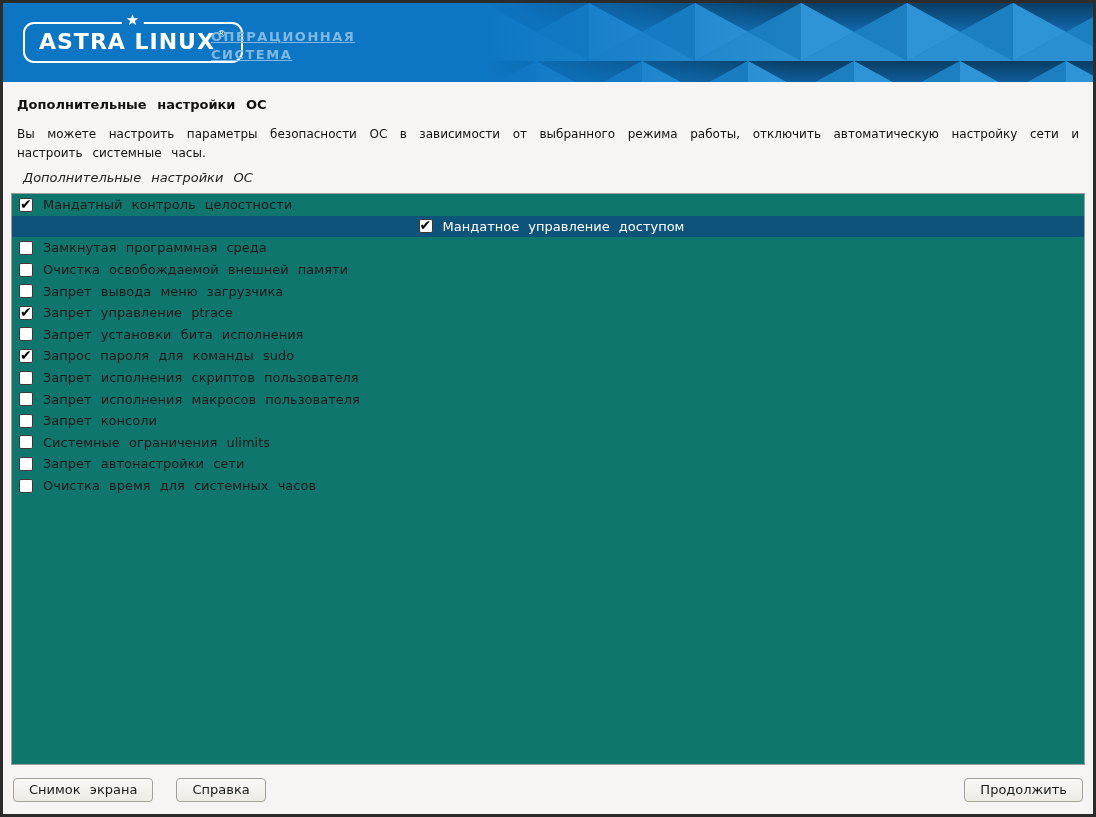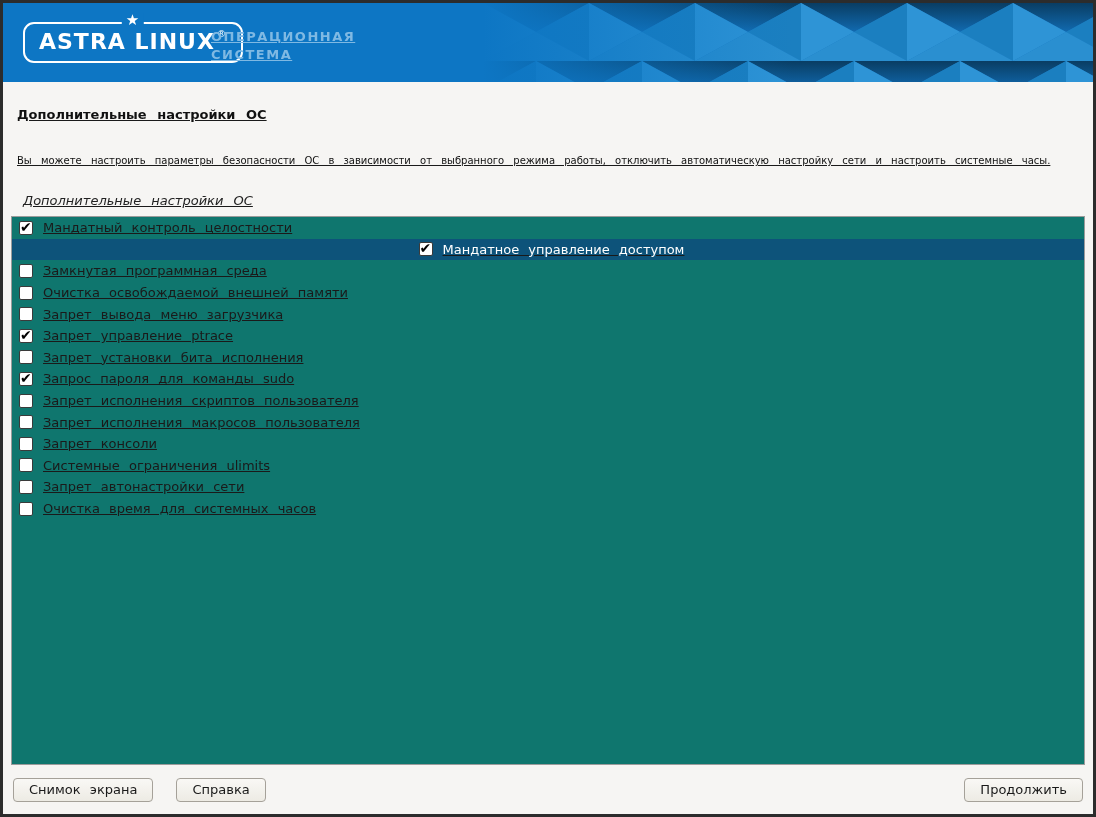--- a/index.html
+++ b/index.html
@@ -35,27 +35,27 @@
     background: #0d76c4; padding: 0 4px;
     font-size: 15px; line-height: 1; color: #ffffff;
   }
   .logo-reg { font-size: 9px; vertical-align: top; margin-left: 2px; font-weight: normal; }
   .subtitle {
     position: absolute; left: 208px; top: 25px;
     color: #7fb9e3; font-size: 13px; font-weight: bold;
     letter-spacing: 1.5px; line-height: 18px; text-decoration: underline;
   }
   
-  .main { flex: 1; display: flex; flex-direction: column; padding: 25px 8px 0 8px; min-height: 0; text-decoration: underline; }
+  .main { flex: 1; display: flex; flex-direction: column; padding: 15px 8px 0 8px; min-height: 0; }
   .page-title {
     font-weight: bold; font-size: 13px; color: #111111;
     margin: 0 6px 13px 6px; word-spacing: 6px;
   }
   .description {
-    font-size: 10px; margin: 16px 6px; text-align: justify;
+    font-size: 12px; margin: 0 6px; text-align: justify;
     line-height: 19px; word-spacing: 6px; color: #111111;
   }
   .list-caption {
     font-style: italic; font-size: 13px; color: #222222;
     margin: 7px 6px 8px 12px; word-spacing: 6px;
   }
   .listbox {
     flex: 1; background: #0f766e;
     border: 1px solid #9b9b9b;
     overflow: hidden; min-height: 0;

